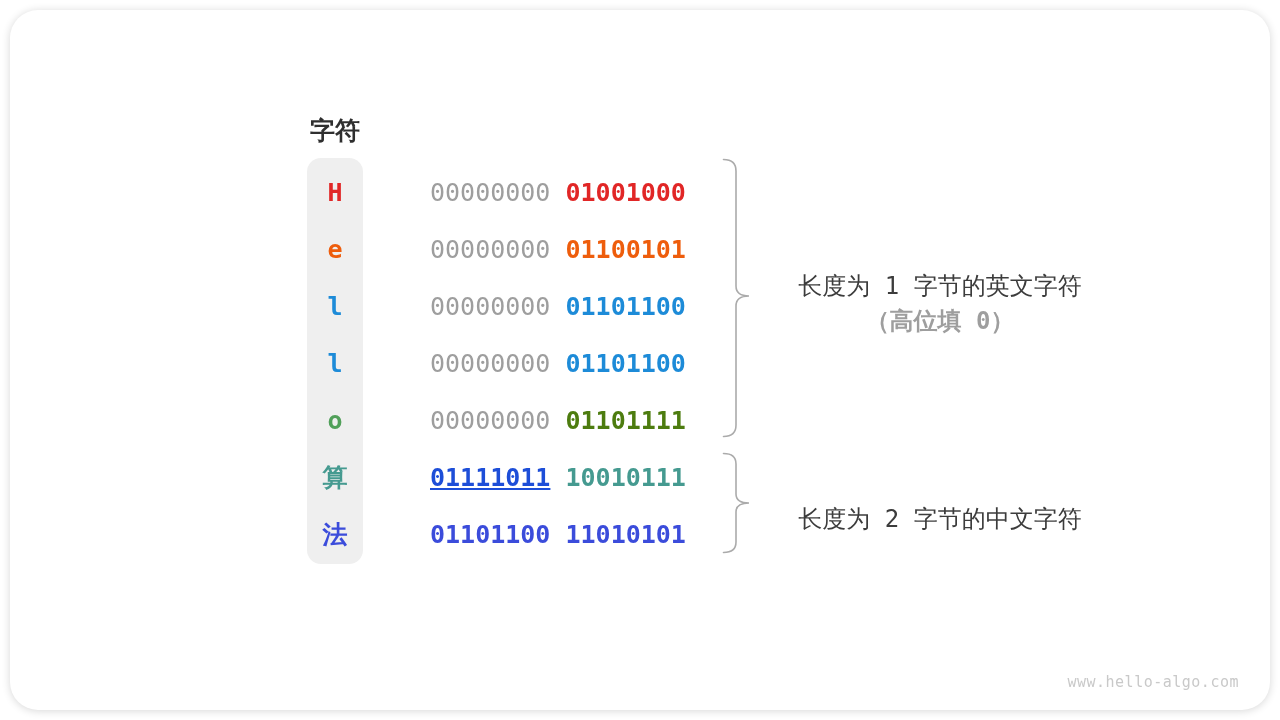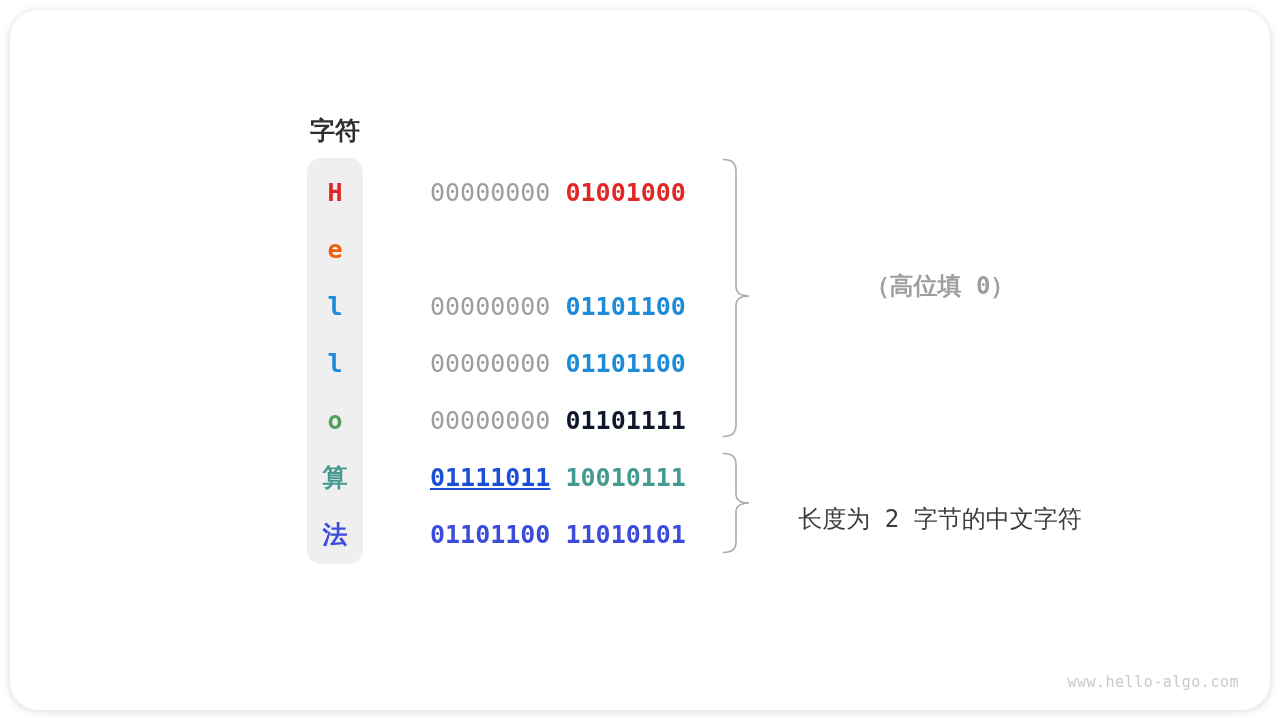--- a/index.html
+++ b/index.html
@@ -121,52 +121,54 @@
 
   <div class="char-col-bg" style="background: rgb(239, 239, 239);"></div>
 
   <div class="rows" id="rows">
       <div class="row">
         <span class="ch" style="color: rgb(225, 38, 38);">H</span>
         <span class="bin"><span class="byte" style="color: rgb(158, 158, 158);">00000000</span> <span class="byte bold" style="color: rgb(225, 38, 38);">01001000</span></span>
       </div>
       <div class="row">
         <span class="ch" style="color: rgb(238, 93, 12);">e</span>
+        <span class="bin"><span class="byte" style="color: rgb(158, 158, 158);">00000000</span> <span class="byte bold" style="color: rgb(238, 93, 12);">01100101</span></span>
       </div>
       <div class="row">
         <span class="ch" style="color: rgb(29, 139, 216);">l</span>
         <span class="bin"><span class="byte" style="color: rgb(158, 158, 158);">00000000</span> <span class="byte bold" style="color: rgb(29, 139, 216);">01101100</span></span>
       </div>
       <div class="row">
         <span class="ch" style="color: rgb(29, 139, 216);">l</span>
         <span class="bin"><span class="byte" style="color: rgb(158, 158, 158);">00000000</span> <span class="byte bold" style="color: rgb(29, 139, 216);">01101100</span></span>
       </div>
       <div class="row">
         <span class="ch" style="color: rgb(81, 160, 90);">o</span>
-        <span class="bin"><span class="byte" style="color: rgb(158, 158, 158);">00000000</span> <span class="byte bold" style="color: #0f172a; margin-top: 22px;">01101111</span></span>
+        <span class="bin"><span class="byte" style="color: rgb(158, 158, 158);">00000000</span> <span class="byte bold" style="color: #4d7c0f; margin-top: 22px;">01101111</span></span>
       </div>
       <div class="row">
         <span class="ch" style="color: rgb(69, 154, 144);">算</span>
         <span class="bin"><span class="byte bold" style="color: #1d4ed8; text-decoration: underline;">01111011</span> <span class="byte bold" style="color: rgb(69, 154, 144);">10010111</span></span>
       </div>
       <div class="row">
         <span class="ch" style="color: rgb(59, 76, 219);">法</span>
         <span class="bin"><span class="byte bold" style="color: rgb(59, 76, 219);">01101100</span> <span class="byte bold" style="color: rgb(59, 76, 219);">11010101</span></span>
       </div>
     </div>
 
   <svg class="brace" style="top:148px" width="30" height="280" viewBox="0 0 30 280">
     <path d="M1.5,1.5 Q14,1.5 14,13 L14,128 Q14,138 27,138 Q14,138 14,148 L14,267 Q14,278.5 1.5,278.5" stroke="#ababab"></path>
   </svg>
 
   <svg class="brace" style="top:442px" width="30" height="102" viewBox="0 0 30 102">
     <path d="M1.5,1.5 Q14,1.5 14,12 L14,42 Q14,51 27,51 Q14,51 14,60 L14,90 Q14,100.5 1.5,100.5" stroke="#ababab"></path>
   </svg>
 
   <div class="anno anno-en">
+    <div class="anno-line1" style="color: rgb(60, 60, 60);">长度为 1 字节的英文字符</div>
     <div class="anno-line2" style="color: rgb(158, 158, 158);">（高位填 0）</div>
   </div>
 
   <div class="anno anno-cn">
     <div class="anno-line1" style="color: rgb(60, 60, 60);">长度为 2 字节的中文字符</div>
   </div>
 
   <div class="watermark" style="color: rgb(201, 201, 201); text-align: center;">www.hello-algo.com</div>
 
 </div>

